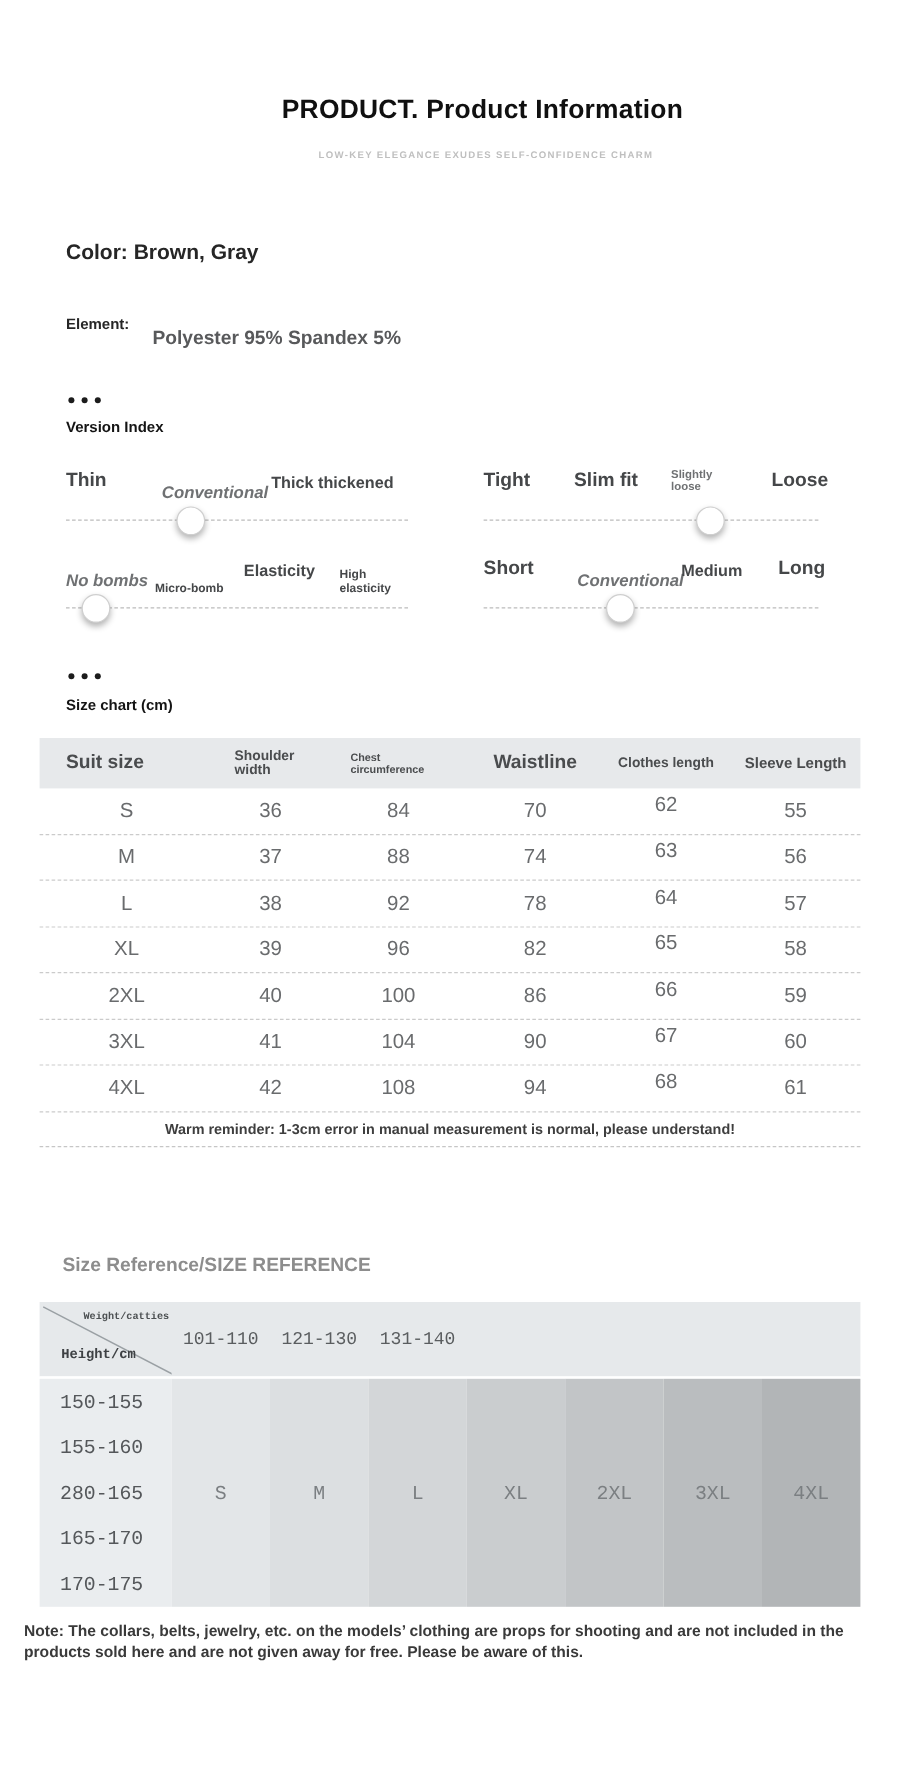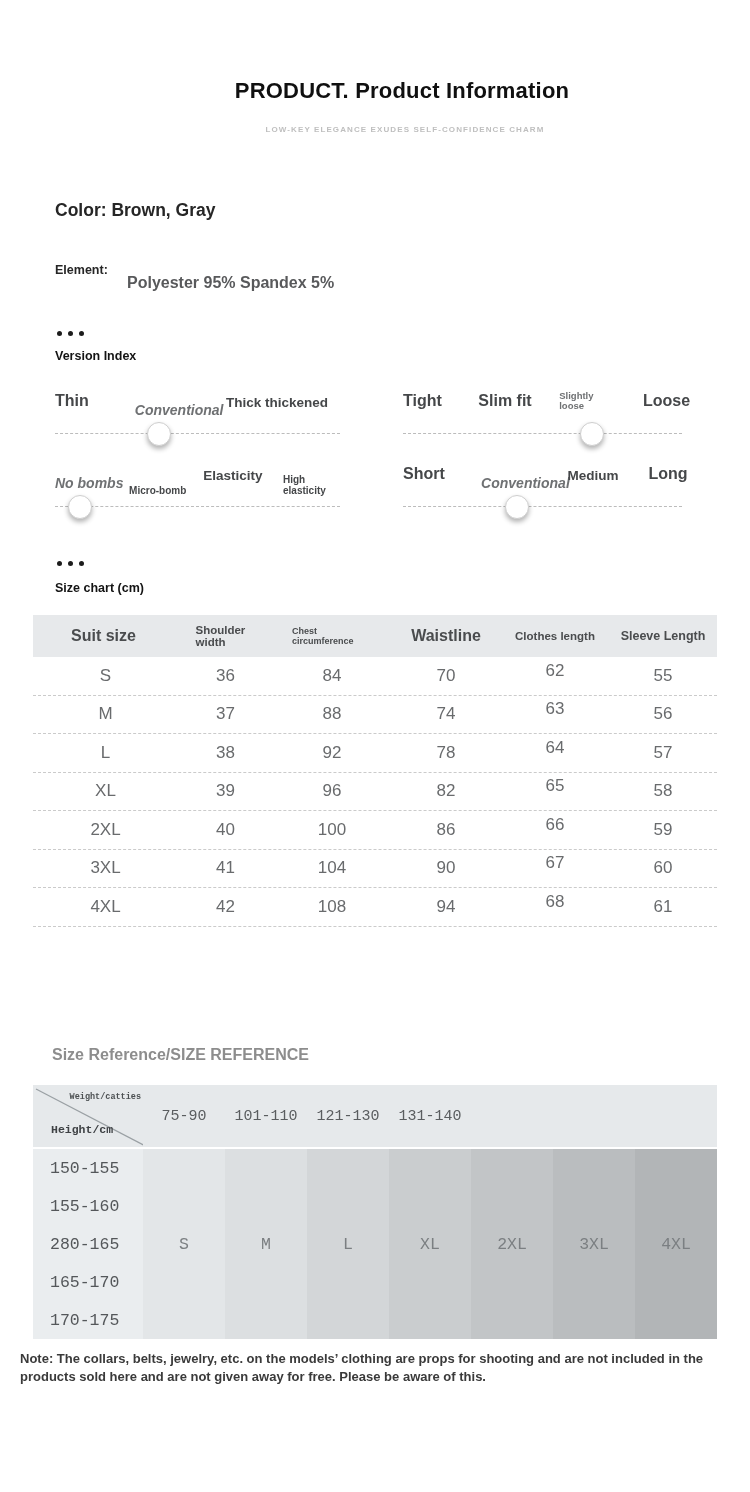--- a/index.html
+++ b/index.html
@@ -29,21 +29,21 @@
   .lbl.lg{font-size:16px;bottom:24px;white-space:nowrap;}
   .lbl.md{font-size:13.5px;bottom:24px;white-space:nowrap;margin-top:40px;}
   .lbl.md2{font-size:10px;bottom:11px;max-width:70px;}
   .lbl.sm{font-size:14px;color:#6f7173;bottom:15px;white-space:nowrap;font-style:italic;}
   .lbl.sm2{font-size:9.5px;color:#6f7173;bottom:22px;max-width:44px;}
 
   .t1{position:absolute;left:33px;top:615px;width:684px;}
   .t1-header{display:flex;height:42px;background:#e7e9eb;align-items:center;}
   .t1-header .hc{font-weight:700;color:#4a4c4e;text-align:center;box-sizing:border-box;}
   .hc .inner{text-align:left;display:inline-block;}
-  .h0{font-size:16px;text-align:left !important;padding-left:38px;}
+  .h0{font-size:16px;text-align:left !important;padding-left:22px;}
   .h1{font-size:11.5px;} .h1 .inner{max-width:60px;}
   .h2{font-size:9px;}   .h2 .inner{max-width:80px;}
   .h3{font-size:16px;}
   .h4{font-size:11.5px;}
   .h5{font-size:12.5px;}
   .t1-row{display:flex;height:37.5px;align-items:center;border-bottom:1px dashed #cbcbcb;font-size:17px;color:#696b6d;}
   .t1-row .cell{text-align:center;}
   .t1-row .raise{transform:translateY(-5px);}
   .t1-reminder{height:28px;display:flex;align-items:center;justify-content:center;border-bottom:1px dashed #c6c6c6;
     font-size:12px;font-weight:700;color:#3e3e3e;}
@@ -182,33 +182,33 @@
       <div class="cell" style="width: 108px;">60</div>
     </div>
     <div class="t1-row">
       <div class="cell" style="width: 145px;">4XL</div>
       <div class="cell" style="width: 95px;">42</div>
       <div class="cell" style="width: 118px;">108</div>
       <div class="cell" style="width: 110px;">94</div>
       <div class="cell raise" style="width: 108px;">68</div>
       <div class="cell" style="width: 108px;">61</div>
     </div>
+    <div class="t1-reminder">Warm reminder: 1-3cm error in manual measurement is normal, please understand!</div>
   </div>
 
 <div class="sr-title">Size Reference/SIZE REFERENCE</div>
 <div class="t2" id="table2">
     <div class="t2-header">
       <div class="corner">
         <svg width="110" height="62">
           <line x1="3" y1="4" x2="122" y2="66" stroke="#9aa0a4" stroke-width="1.2"></line>
         </svg>
         <div class="ctop">Weight/catties</div>
         <div class="cbottom">Height/cm</div>
       </div>
-      <div class="wcell">75-90</div>
       <div class="wcell">101-110</div>
       <div class="wcell">121-130</div>
       <div class="wcell">131-140</div>
     </div>
     <div class="t2-body">
       <div class="hcol">
         <div class="hcell">150-155</div>
         <div class="hcell">155-160</div>
         <div class="hcell">280-165</div>
         <div class="hcell">165-170</div>

